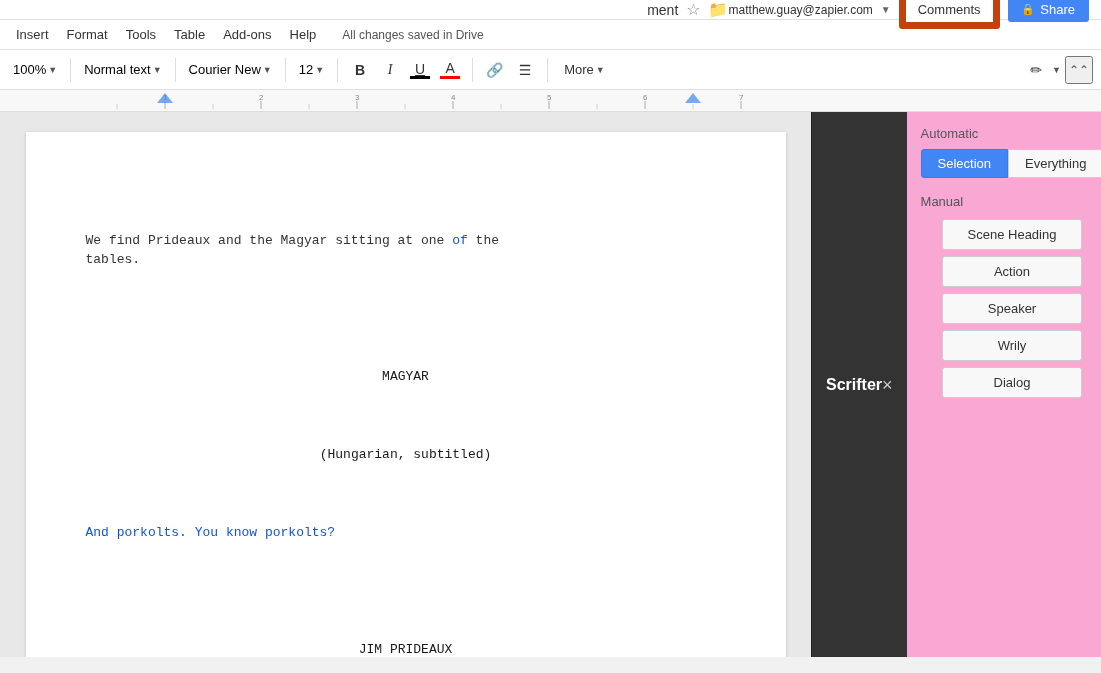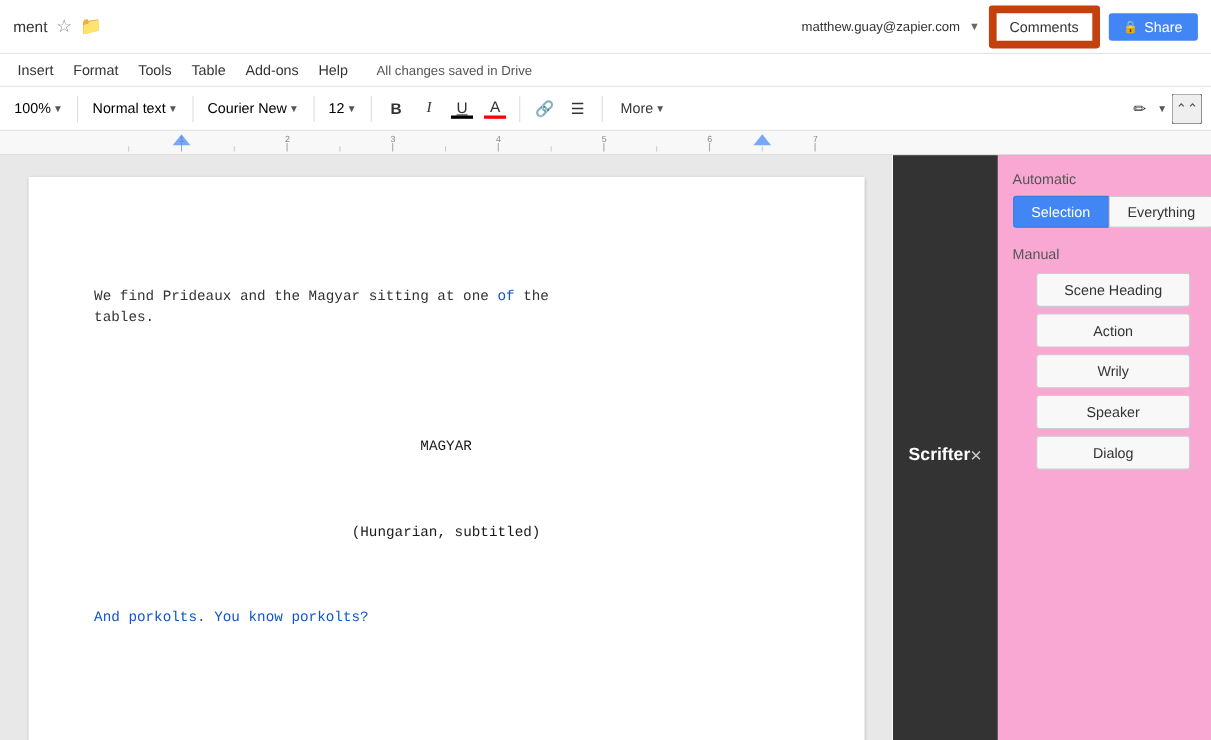--- a/index.html
+++ b/index.html
@@ -2,25 +2,25 @@
 <html><head>
   <meta charset="utf-8">
   <style>
     * { box-sizing: border-box; margin: 0; padding: 0; }
     body { font-family: Arial, sans-serif; font-size: 13px; background: #f1f1f1; overflow: hidden; }
 
     
     .top-bar {
       display: flex;
       align-items: center;
-      justify-content: space-between;
+      justify-content: flex-end;
       background: #fff;
       border-bottom: 1px solid #e0e0e0;
       padding: 4px 12px;
-      height: 49px;
+      height: 20px;
     }
     .top-bar-left { display: flex; align-items: center; gap: 8px; }
     .doc-title { font-size: 14px; color: #333; }
     .star-icon, .folder-icon { color: #888; cursor: pointer; font-size: 16px; }
     .top-bar-right { display: flex; align-items: center; gap: 8px; }
     .user-email { font-size: 12px; color: #333; }
     .dropdown-arrow { color: #666; font-size: 10px; }
     .comments-btn {
       background: #fff;
       border: 7px solid #c2410c;
@@ -441,19 +441,19 @@
     <div class="scrifter-body">
       <div class="section-label">Automatic</div>
       <div class="auto-buttons">
         <button class="auto-btn active">Selection</button>
         <button class="auto-btn">Everything</button>
       </div>
       <div class="manual-label">Manual</div>
       <div class="manual-buttons">
         <button class="manual-btn">Scene Heading</button>
         <button class="manual-btn">Action</button>
+        <button class="manual-btn">Speaker</button>
         <button class="manual-btn">Wrily</button>
-        <button class="manual-btn">Speaker</button>
         <button class="manual-btn">Dialog</button>
       </div>
     </div>
   </div>
 </div>
 
 </body></html>

